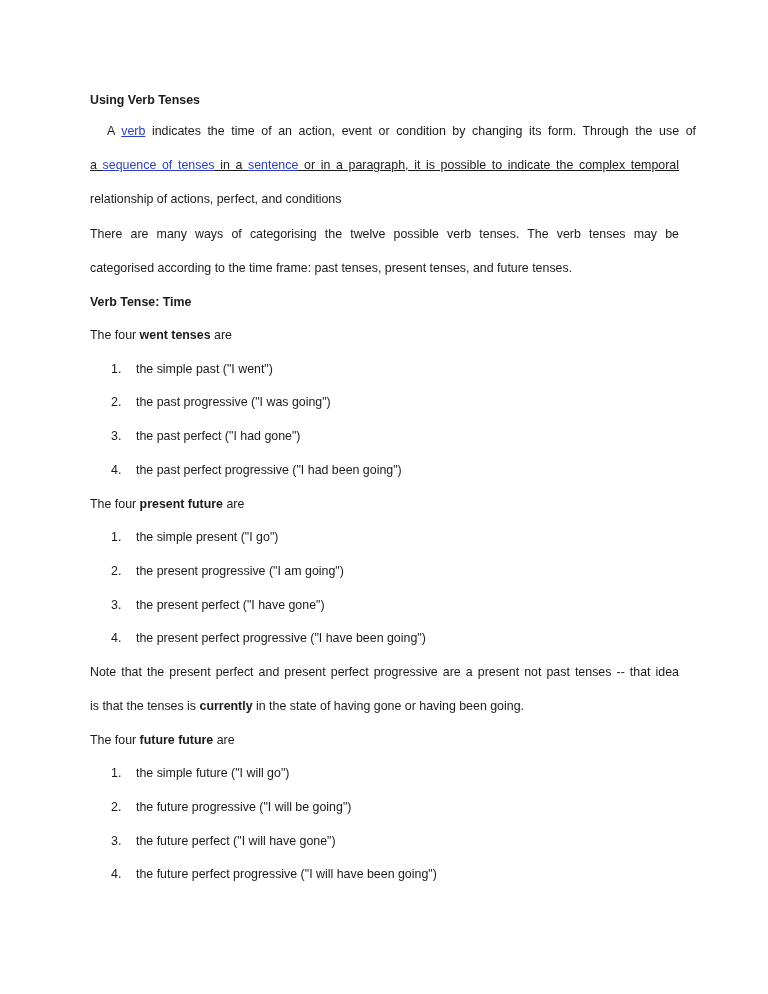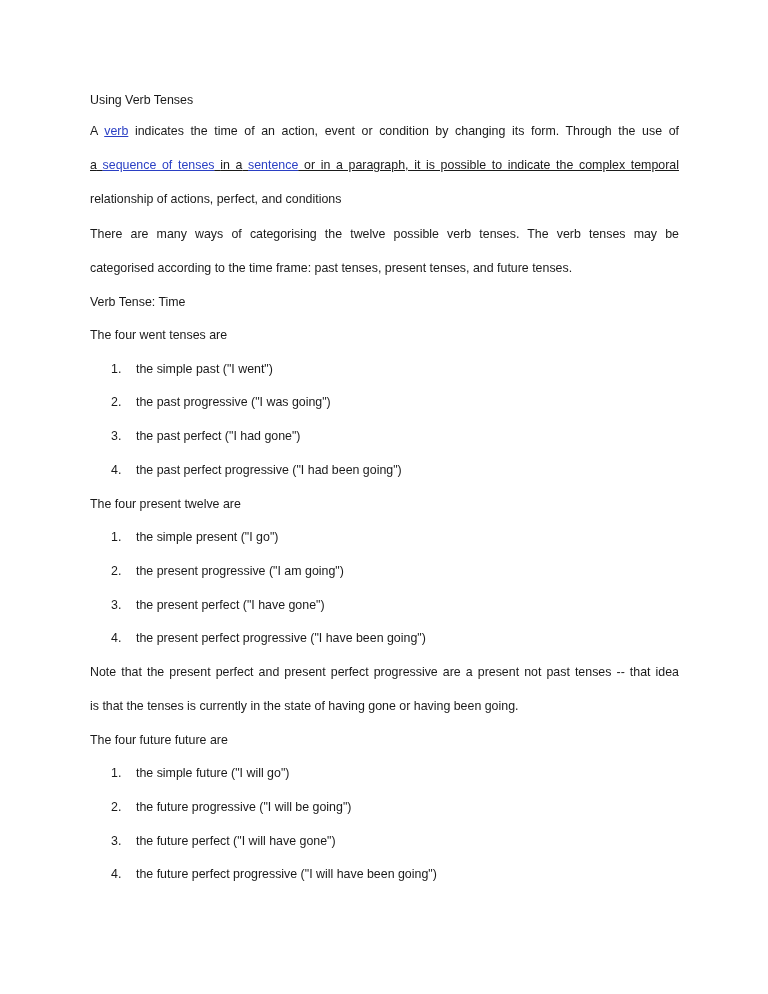--- a/index.html
+++ b/index.html
@@ -1,50 +1,50 @@
 <!DOCTYPE html>
 <html><head>
 <meta charset="utf-8">
 <style>
   html, body { margin:0; padding:0; background:#ffffff; }
   body { width:768px; height:994px; position:relative; overflow:hidden;
          font-family:"Liberation Sans", sans-serif; color:#1a1a1a; font-size:12.4px; }
   .page { position:absolute; left:90px; top:0; width:589px; }
   .line { position:absolute; left:0; white-space:nowrap; line-height:16px; }
   .just { width:589px; text-align:justify; text-align-last:justify; white-space:normal; }
-  .bold { font-weight:normal; }
+  .bold { font-weight:bold; }
   a.link { color:#2a3fc4; text-decoration:underline; }
   .li { position:absolute; left:0; white-space:nowrap; line-height:16px; }
   .li .num { display:inline-block; width:46px; padding-left:21px; box-sizing:border-box; }
 </style>
 </head>
 <body>
 
 <div class="page">
 
   <div class="line bold" style="top:92px">Using Verb Tenses</div>
 
-  <div class="line just" style="top: 123px;"><span>A</span> <a class="link">verb</a> <span>indicates the time of an action, event or condition by changing its form. Through the use of</span></div>
+  <div class="line just" style="top: 123px; margin-left: 17px;"><span>A</span> <a class="link">verb</a> <span>indicates the time of an action, event or condition by changing its form. Through the use of</span></div>
 
   <div class="line just" style="top: 157px; text-decoration: underline;"><span>a</span> <a class="link">sequence of tenses</a> <span>in a</span> <a class="link">sentence</a> <span>or in a paragraph, it is possible to indicate the complex temporal</span></div>
 
   <div class="line" style="top:191px">relationship of actions, perfect, and conditions</div>
 
   <div class="line just" style="top:226px">There are many ways of categorising the twelve possible verb tenses. The verb tenses may be</div>
   <div class="line" style="top:260px">categorised according to the time frame: past tenses, present tenses, and future tenses.</div>
 
   <div class="line bold" style="top:294px">Verb Tense: Time</div>
 
   <div class="line" style="top:327px"><span>The four</span> <span class="bold">went tenses</span> <span>are</span></div>
   <div class="li" style="top:361px"><span class="num">1.</span><span>the simple past ("I went")</span></div>
   <div class="li" style="top:394px"><span class="num">2.</span><span>the past progressive ("I was going")</span></div>
   <div class="li" style="top:428px"><span class="num">3.</span><span>the past perfect ("I had gone")</span></div>
   <div class="li" style="top:462px"><span class="num">4.</span><span>the past perfect progressive ("I had been going")</span></div>
 
-  <div class="line" style="top:496px"><span>The four</span> <span class="bold">present twelve</span> <span>are</span></div>
+  <div class="line" style="top:496px"><span>The four</span> <span class="bold">present future</span> <span>are</span></div>
   <div class="li" style="top:529px"><span class="num">1.</span><span>the simple present ("I go")</span></div>
   <div class="li" style="top:563px"><span class="num">2.</span><span>the present progressive ("I am going")</span></div>
   <div class="li" style="top:597px"><span class="num">3.</span><span>the present perfect ("I have gone")</span></div>
   <div class="li" style="top:630px"><span class="num">4.</span><span>the present perfect progressive ("I have been going")</span></div>
 
   <div class="line just" style="top:664px">Note that the present perfect and present perfect progressive are a present not past tenses -- that idea</div>
   <div class="line" style="top:698px"><span>is that the tenses is</span> <span class="bold">currently</span> <span>in the state of having gone or having been going.</span></div>
 
   <div class="line" style="top:732px"><span>The four</span> <span class="bold">future future</span> <span>are</span></div>
   <div class="li" style="top:765px"><span class="num">1.</span><span>the simple future ("I will go")</span></div>

